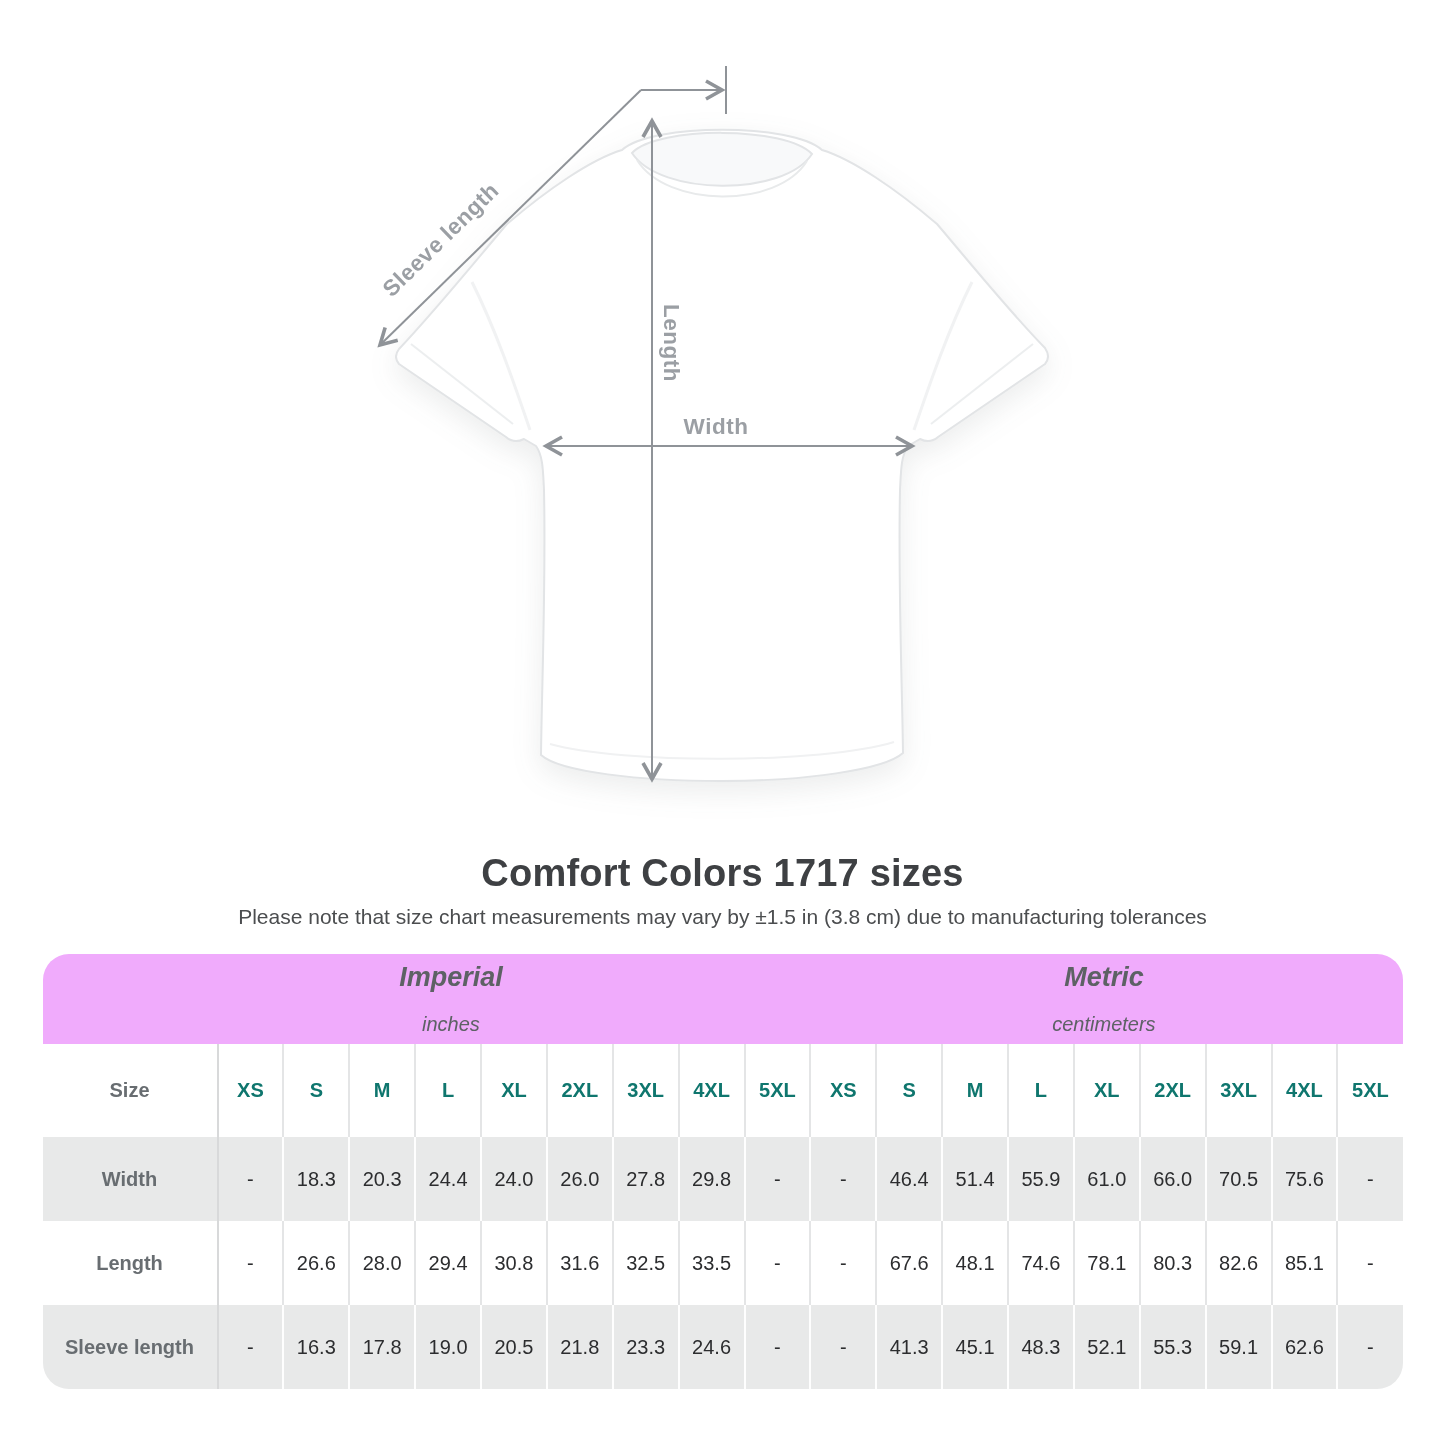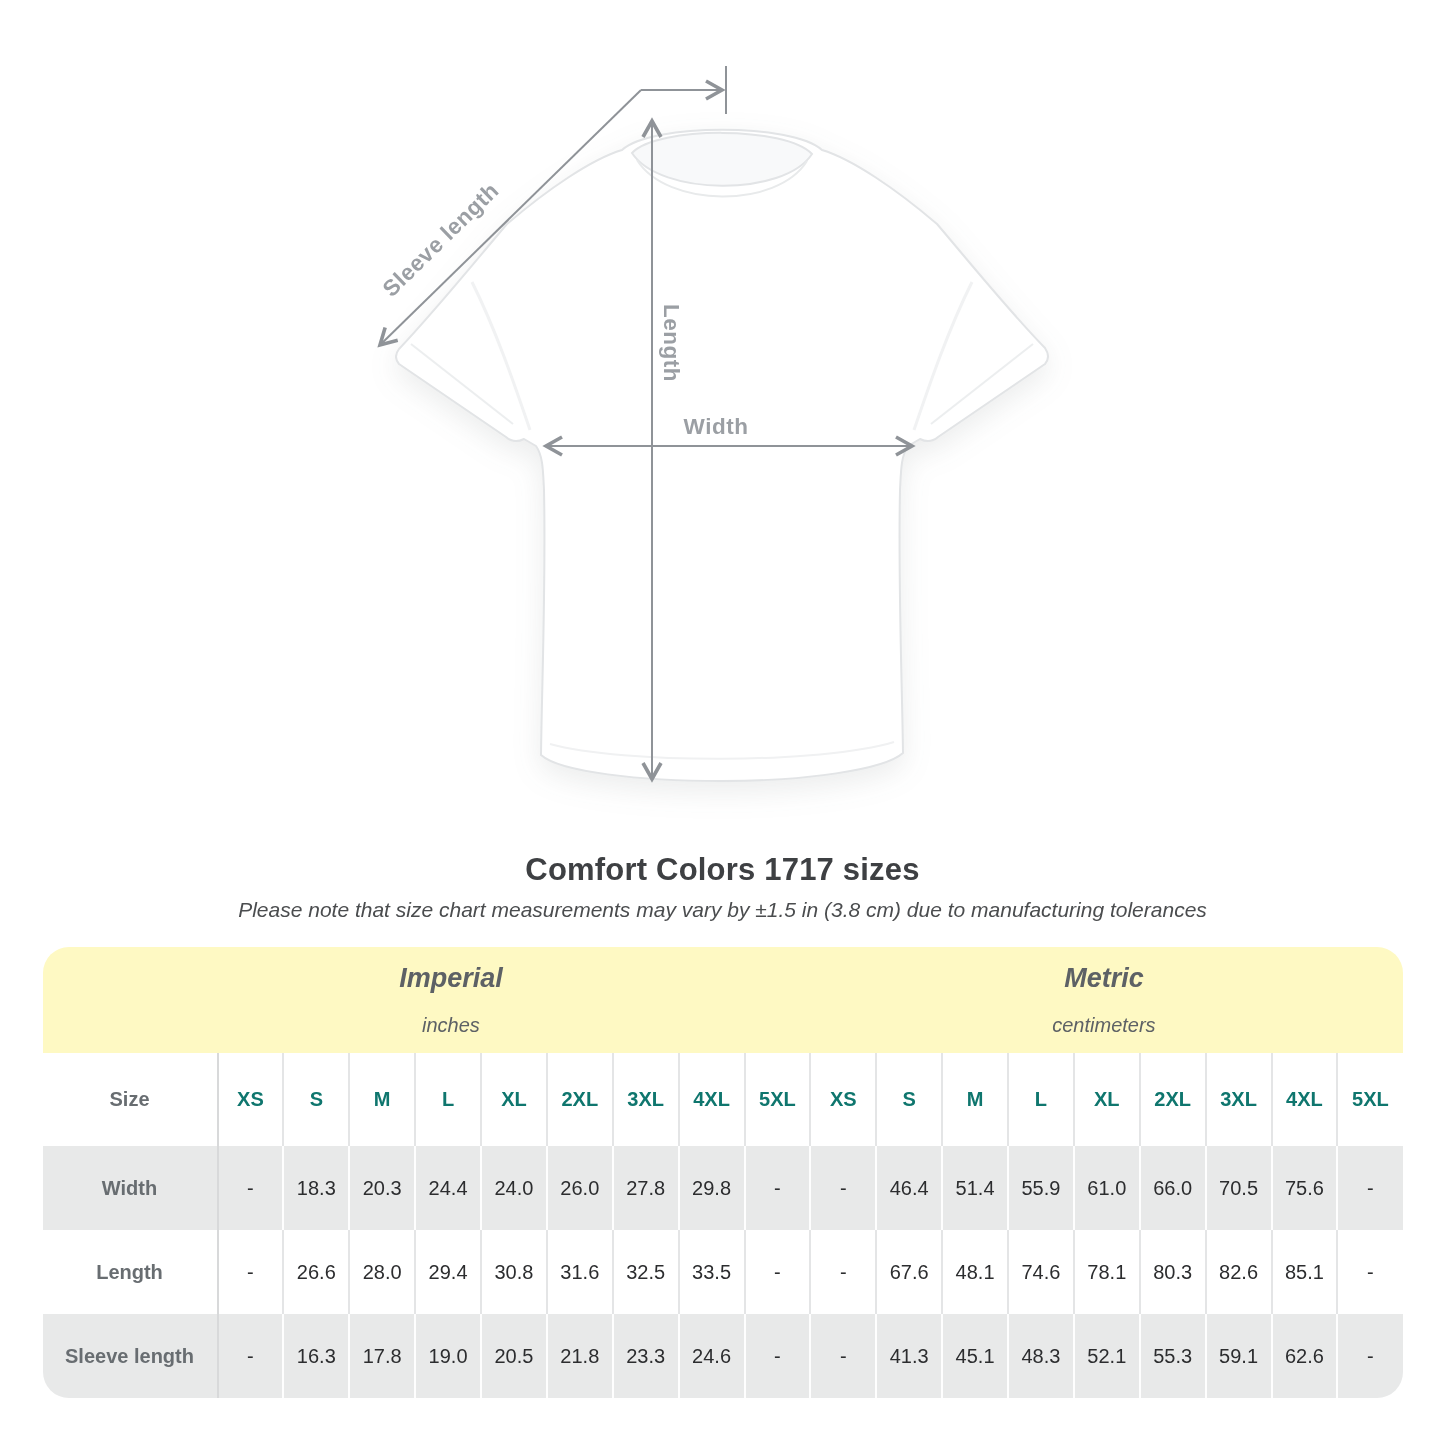--- a/index.html
+++ b/index.html
@@ -6,38 +6,38 @@
   .canvas{
     width:1445px;height:1445px;position:relative;background:#ffffff;
     font-family:"Liberation Sans",sans-serif;overflow:hidden;
   }
   
   .diagram{display:block;width:1445px;height:848px;}
   .shirt{filter:drop-shadow(0 10px 14px rgba(70,75,80,0.10));}
   .ann-text{font-family:"Liberation Sans",sans-serif;font-weight:bold;font-size:22.5px;fill:#9b9fa4;letter-spacing:.5px;}
   
   .page-title{
-    margin:4px 16px 0;text-align:center;font-size:31px;font-weight:bold;
+    margin:4px 16px 0;text-align:center;font-size:38px;font-weight:bold;
     color:#3e4043;letter-spacing:.2px;
   }
   .page-subtitle{
-    margin:10px 0 0;text-align:center;font-style:italic;font-size:21px;color:#4b4d4f;
+    margin:10px 0 0;text-align:center;font-size:21px;color:#4b4d4f;
   }
   
   .table-wrap{
     width:1360px;margin:25px auto 0;border-radius:26px;overflow:hidden;background:#ffffff;
   }
   table.size-table{
     width:100%;table-layout:fixed;border-collapse:separate;border-spacing:0;
   }
   .size-table col.c-label{width:174px;}
   .size-table td,.size-table th{
     padding:0;margin:0;text-align:center;vertical-align:middle;font-size:20px;
   }
-  tr.band td{height:106px;background:#fef9c3;}
+  tr.band td{height:90px;background:#f0abfc;}
   .sec-title{font-weight:bold;font-style:italic;font-size:27px;color:#5d6165;}
   .sec-unit{font-style:italic;font-size:20px;color:#5d6165;margin-top:20px;}
   .band-imperial .sec-inner{padding-left:50px;}
   .band-metric .sec-inner{padding-right:4px;}
 
   tr.r-size th,tr.r-size td{height:93px;}
   tr.r-data th,tr.r-data td{height:84px;}
 
   th.lab{font-weight:bold;color:#686d71;background:transparent;}
   td.hd{font-weight:bold;color:#0f766e;}

